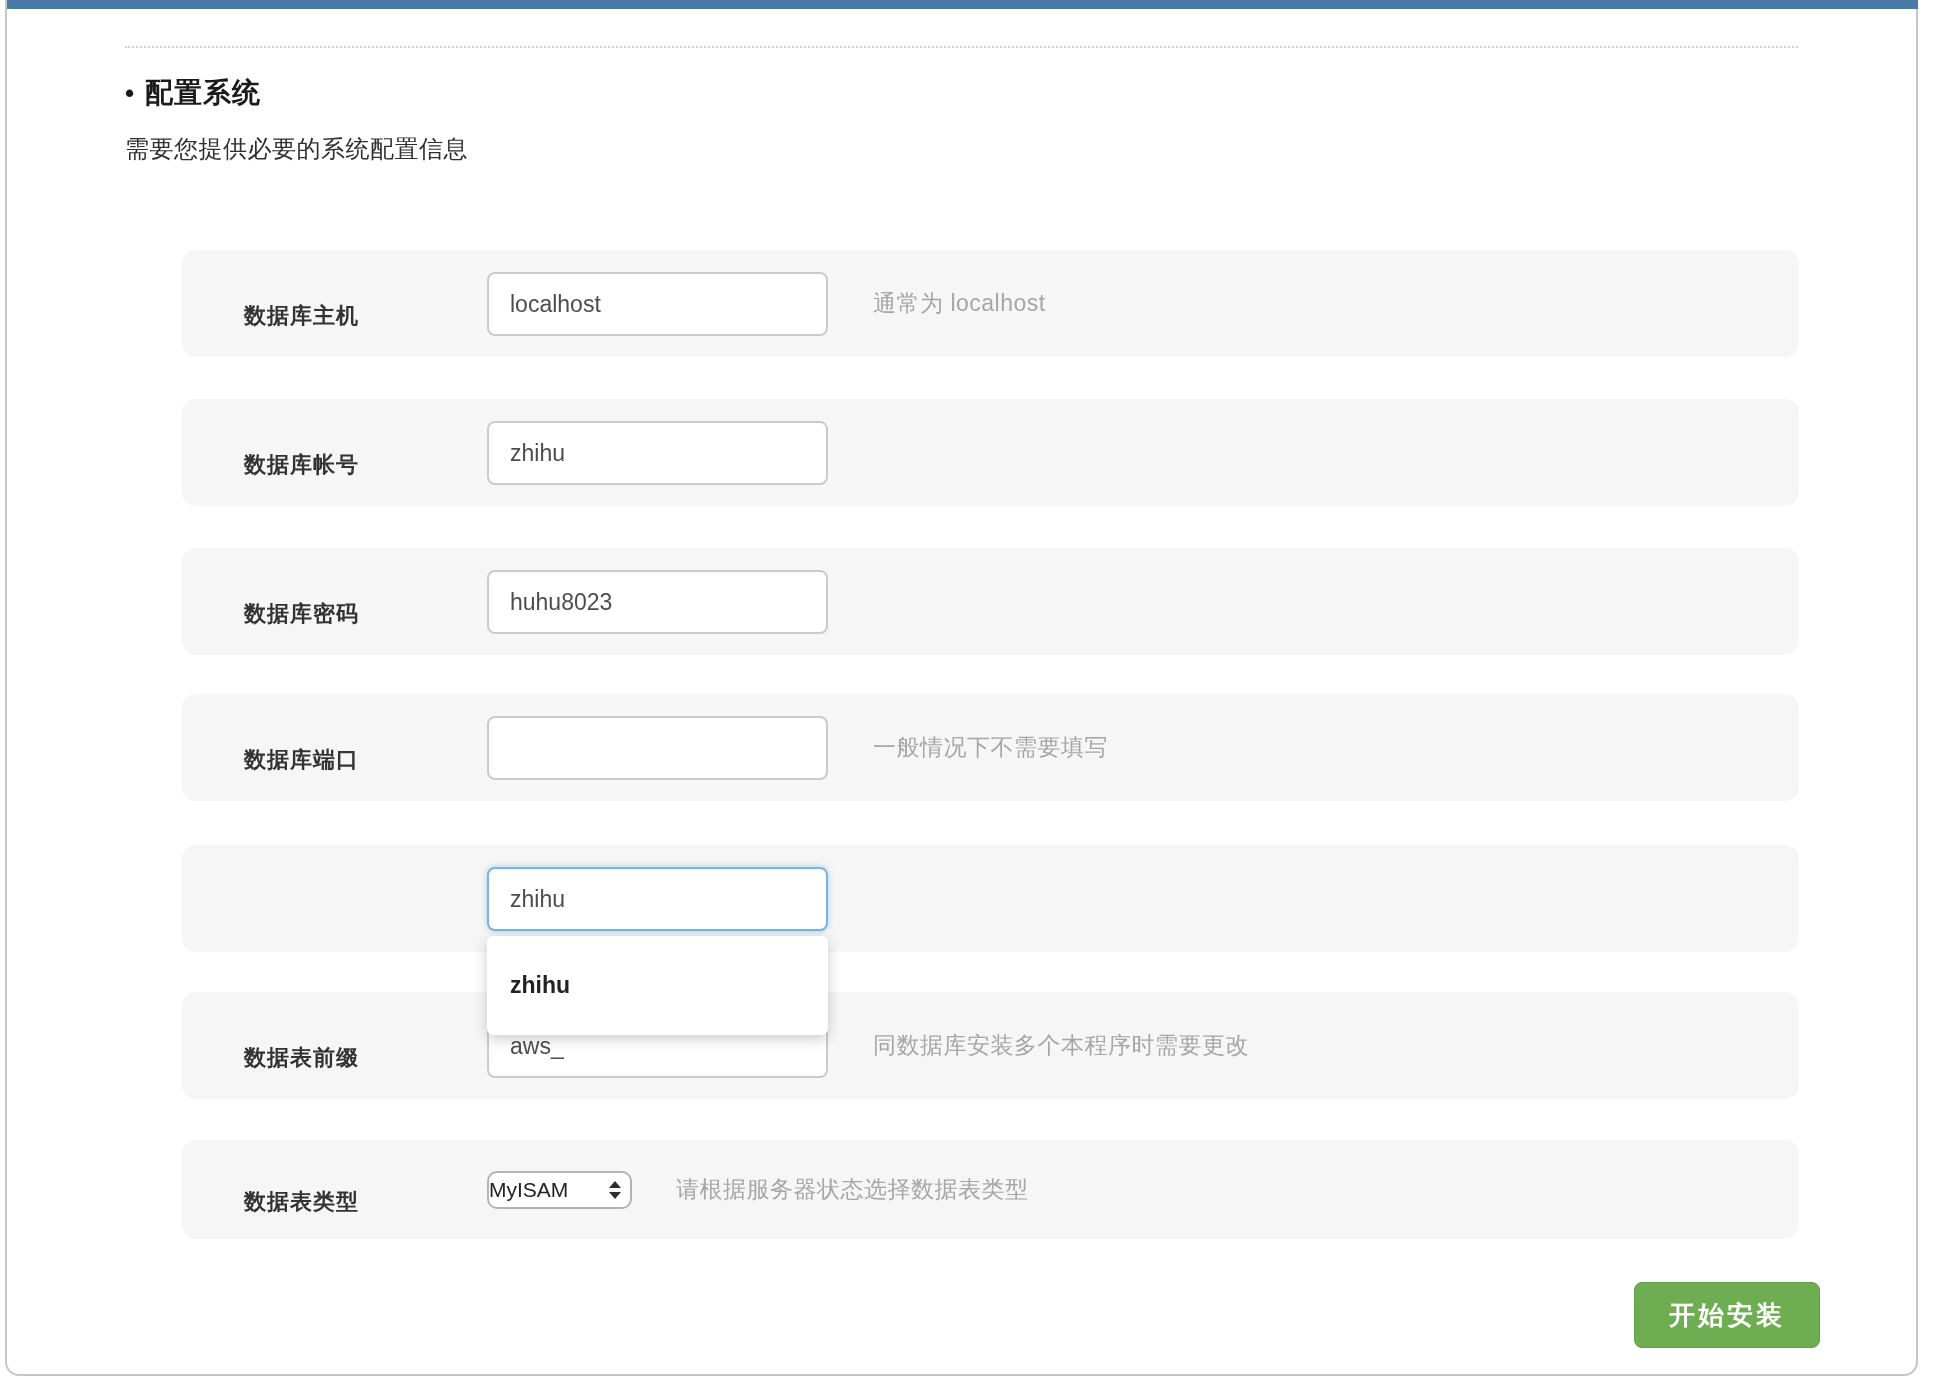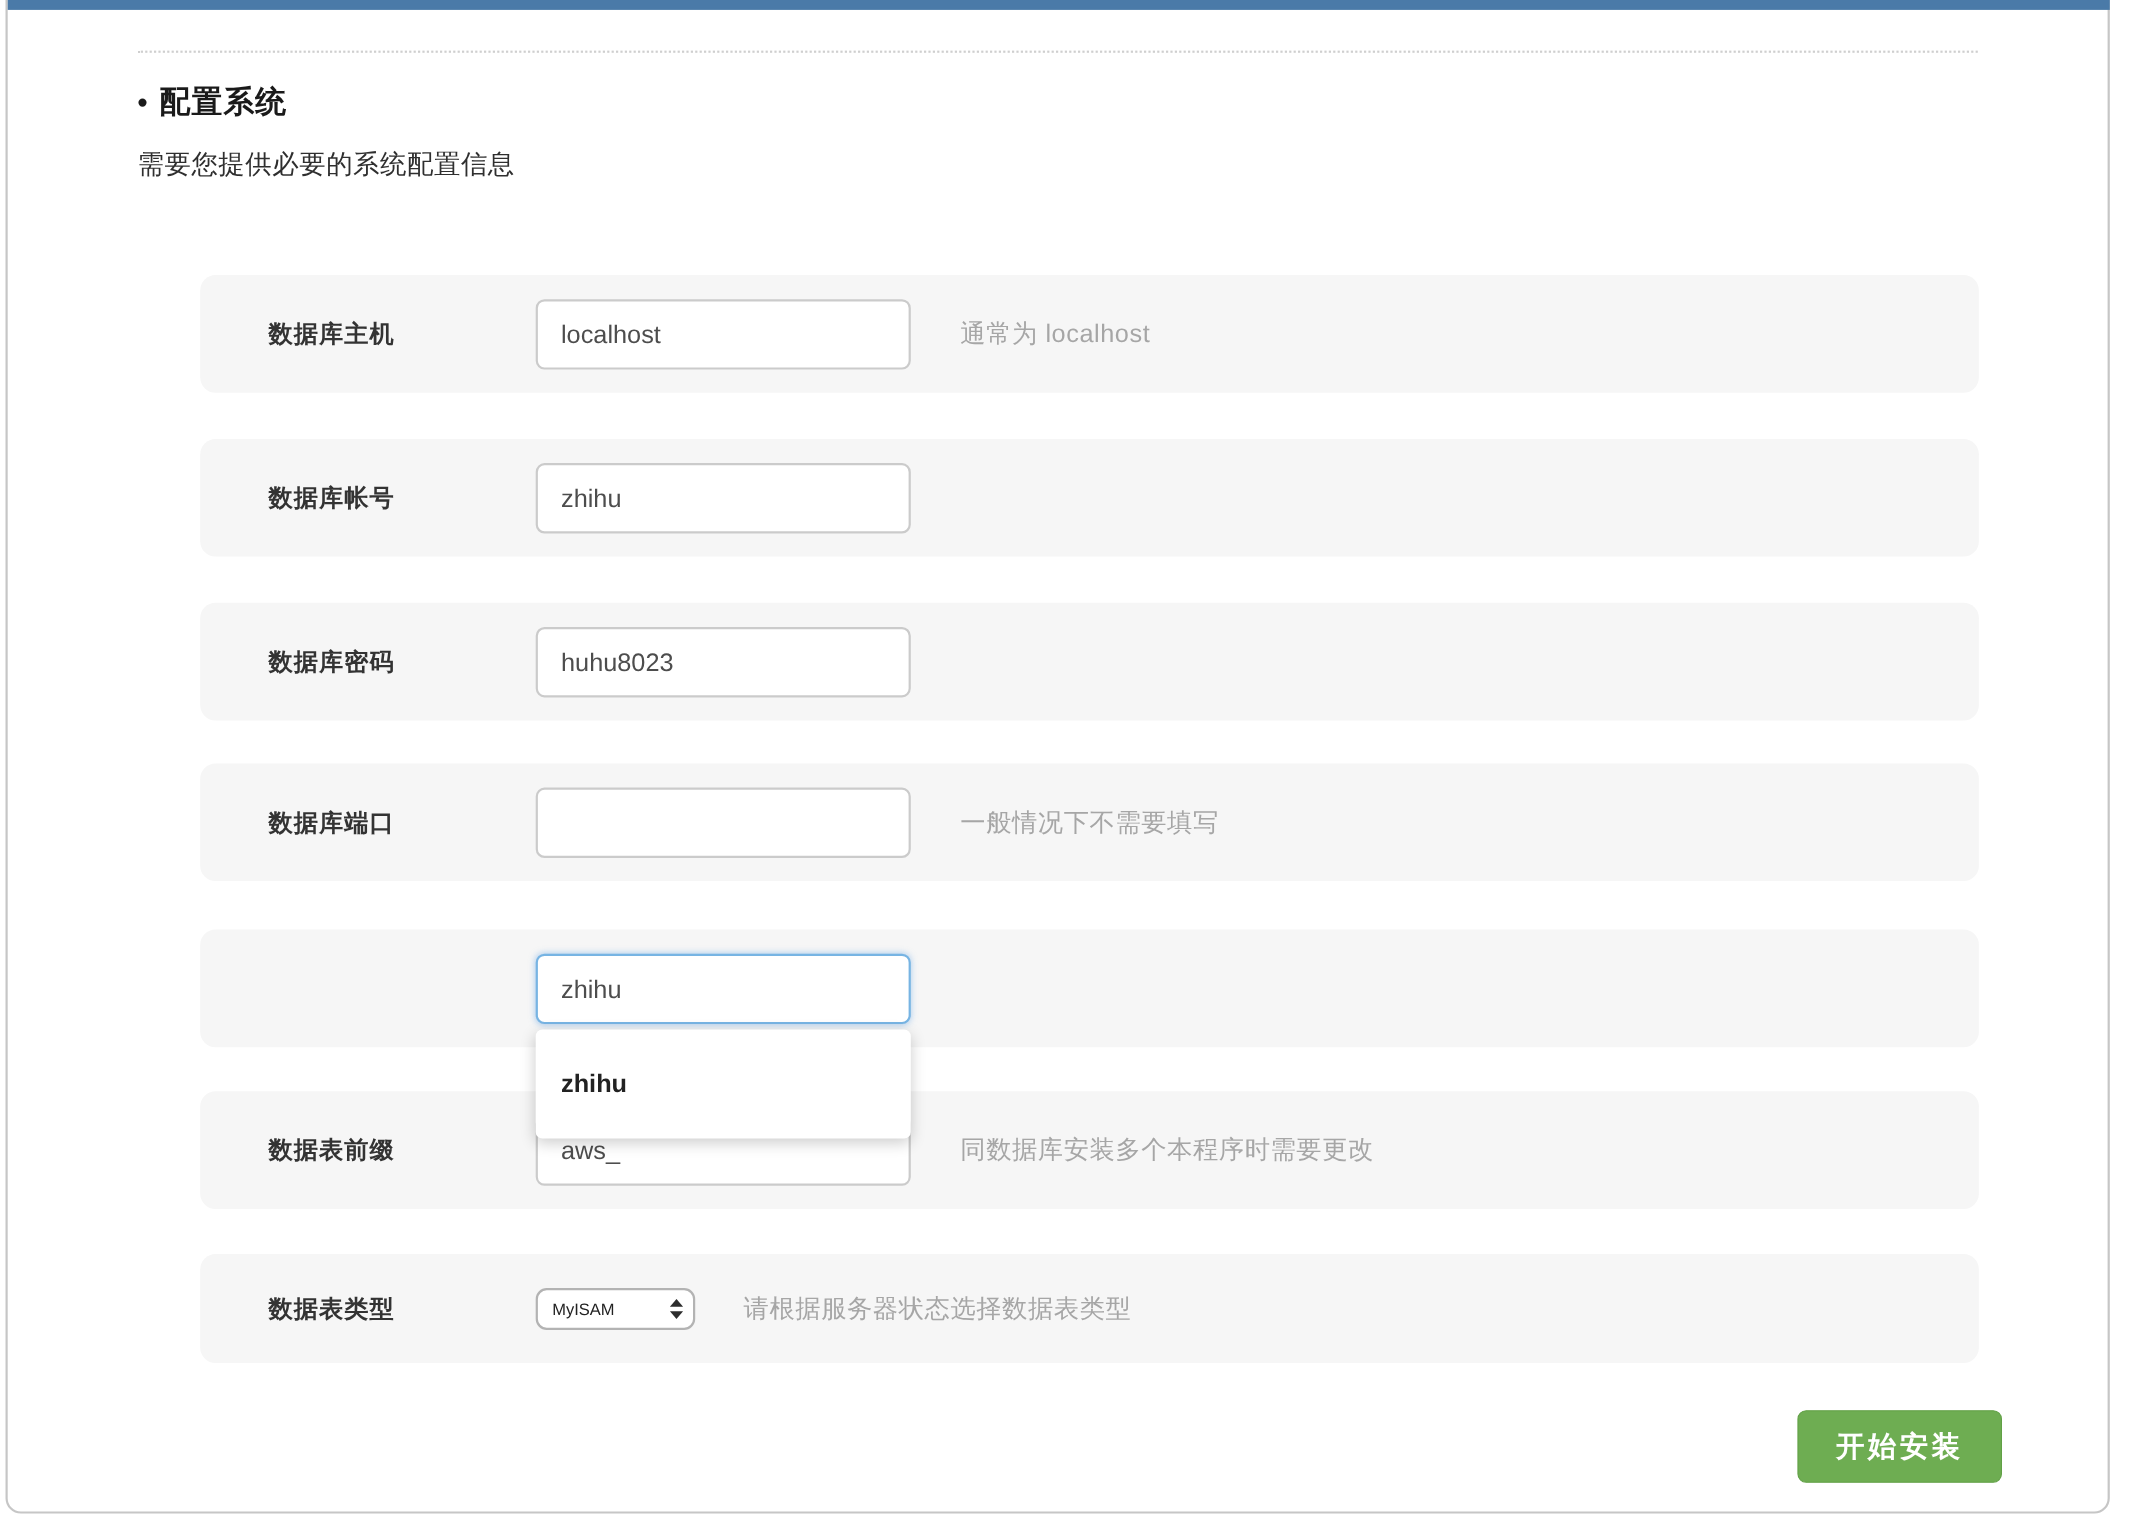--- a/index.html
+++ b/index.html
@@ -30,21 +30,21 @@
   .subtitle{
     position:absolute;left:125px;top:133px;
     font-size:24px;color:#2f2f2f;letter-spacing:0.5px;
   }
   
   .row{
     position:absolute;left:182px;width:1617px;height:107px;
     background:#f6f6f6;border-radius:14px;
   }
   .row .lbl{
-    position:absolute;left:62px;top:0;height:100%;
+    position:absolute;left:62px;top:12px;height:100%;
     display:flex;align-items:center;
     font-size:22px;font-weight:bold;color:#333;letter-spacing:1px;
   }
   .row .inp{
     position:absolute;left:305px;top:22px;width:341px;height:64px;
     box-sizing:border-box;border:2px solid #cbcbcb;border-radius:8px;
     background:#fff;padding:0 10px 0 21px;
     font-family:Liberation Sans, sans-serif;
     font-size:23px;color:#4d4d4d;outline:none;
   }
@@ -70,21 +70,21 @@
     padding-left:23px;font-size:23px;font-weight:bold;color:#222;
     width:100%;cursor:default;
   }
   
   .select{
     position:absolute;left:305px;top:31px;width:145px;height:38px;
     box-sizing:border-box;border:2px solid #b3b3b3;border-radius:10px;
     background:#fff;display:flex;align-items:center;cursor:default;
   }
   .select .sel-text{
-    flex:1;padding-left:13px;font-size:15px;color:#222;
+    flex:1;font-size:21px;color:#222;
   }
   .select .arrows{
     display:flex;flex-direction:column;gap:4px;margin-right:9px;
   }
   .select .arrows .up{
     width:0;height:0;border-left:6px solid transparent;
     border-right:6px solid transparent;border-bottom:7px solid #2d2d2d;
   }
   .select .arrows .down{
     width:0;height:0;border-left:6px solid transparent;

